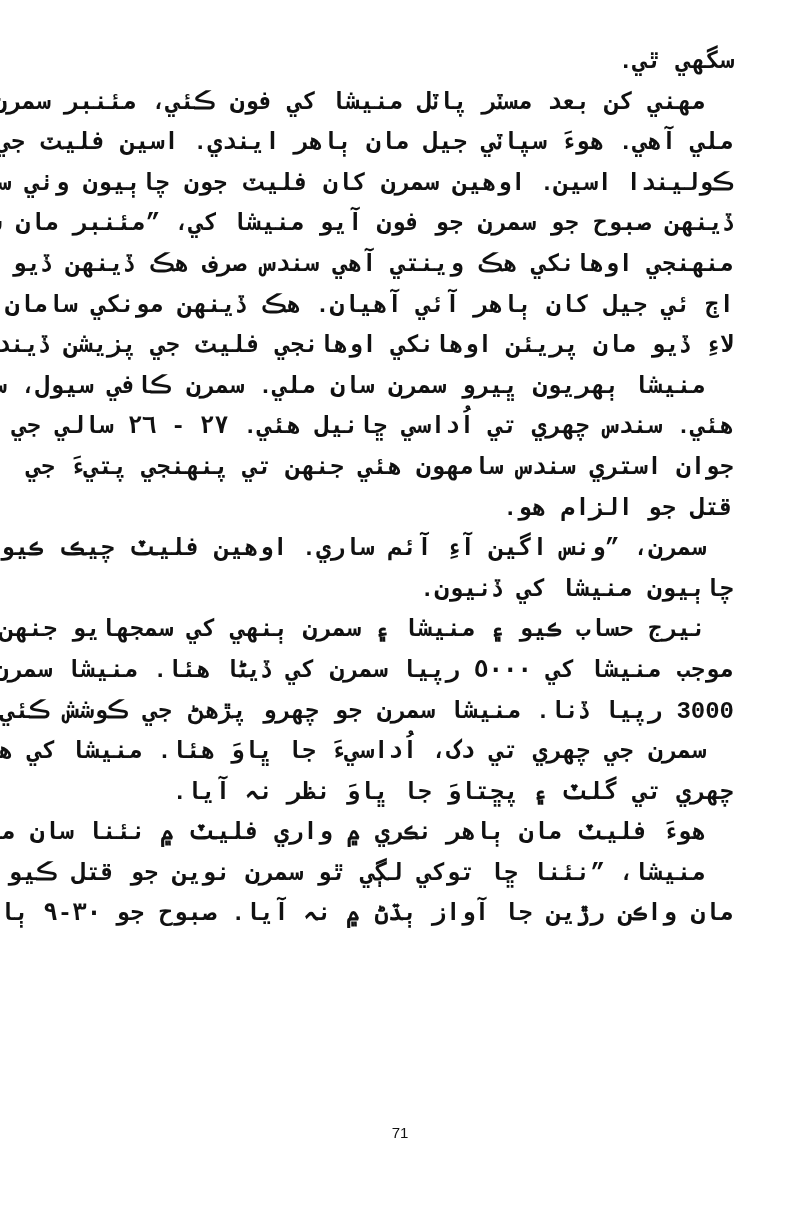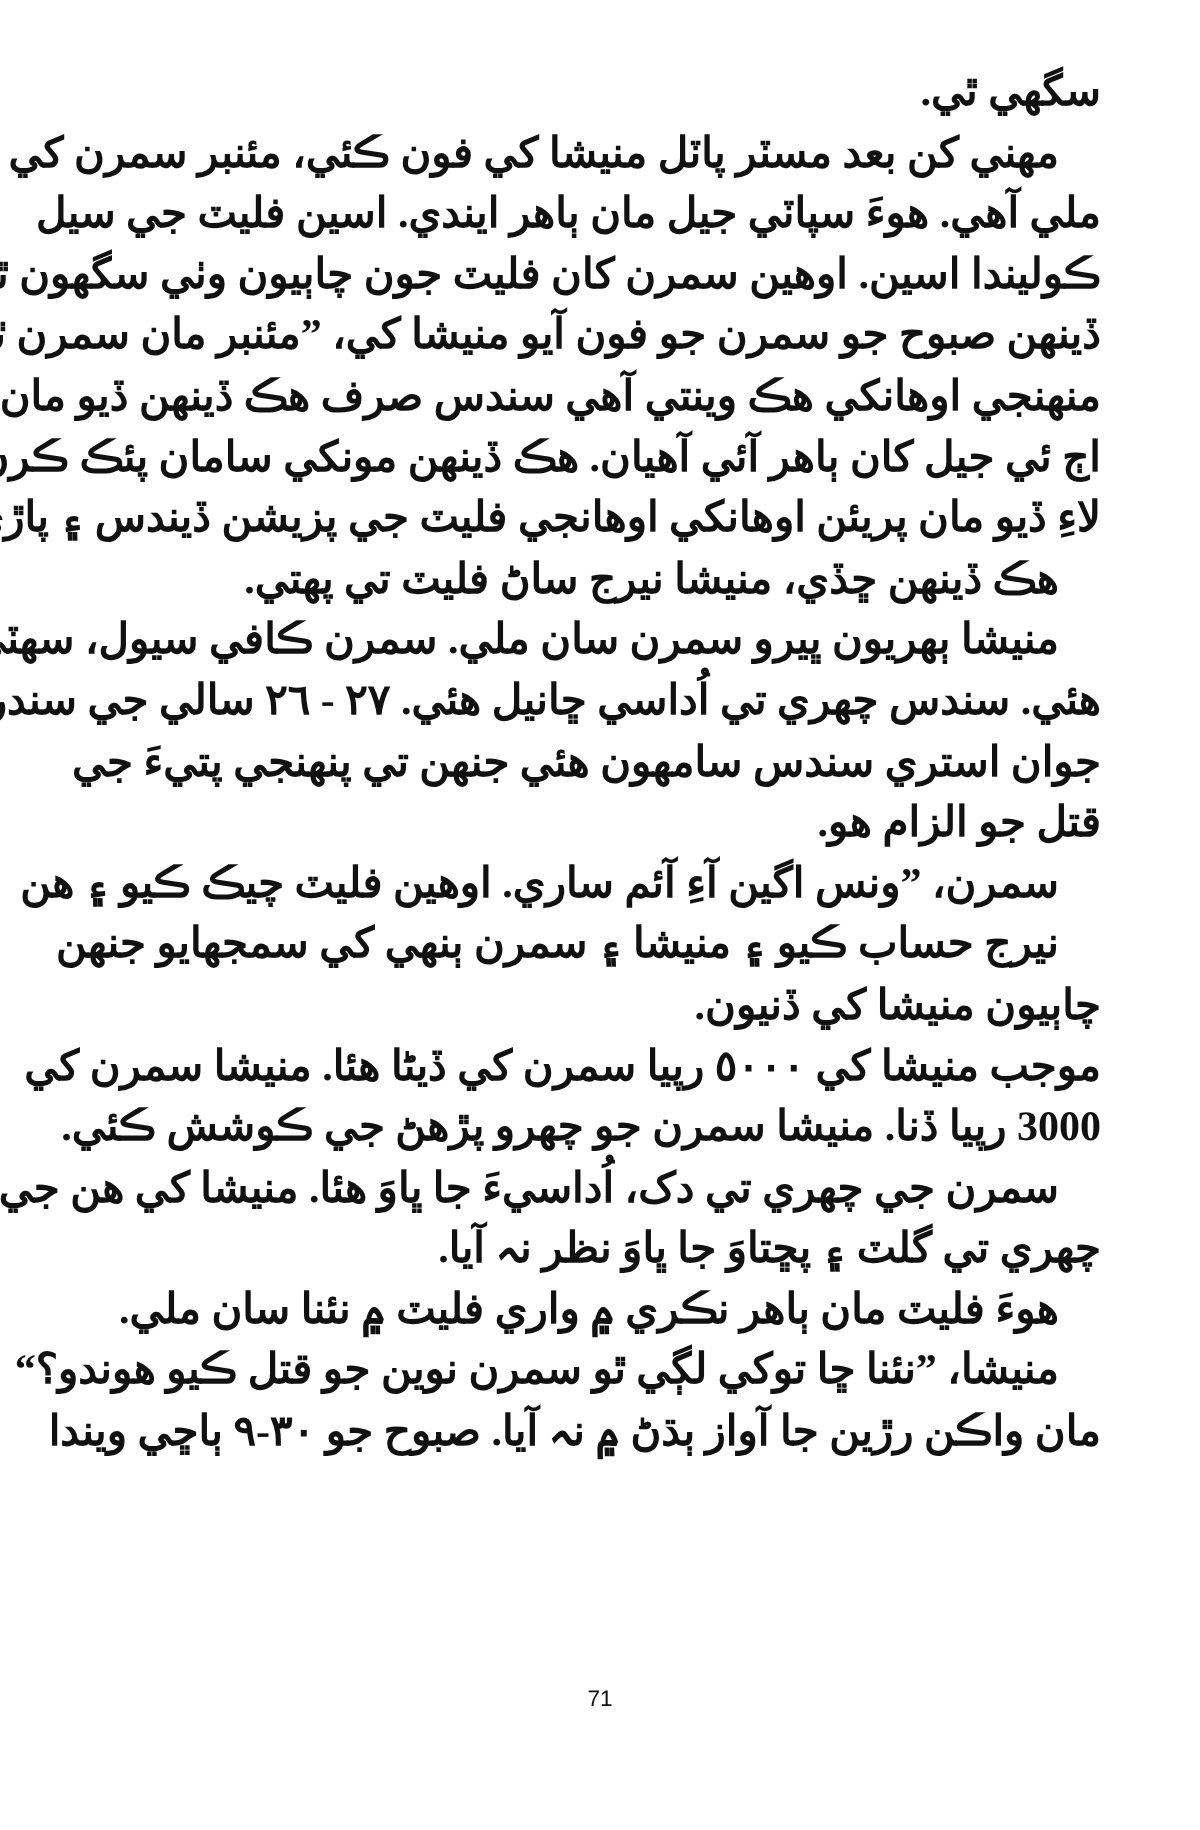--- a/index.html
+++ b/index.html
@@ -4,22 +4,22 @@
 <style>
   html, body { margin: 0; padding: 0; background: #ffffff; }
   body { width: 800px; height: 1220px; position: relative; overflow: hidden; }
   .page {
     position: absolute; left: 0; top: 0; width: 800px; height: 1220px;
     background: #ffffff;
   }
   .text-block {
     position: absolute; left: 84px; top: 42px; width: 650px;
     direction: rtl; text-align: justify;
-    font-family: Liberation Serif, serif;
-    font-weight: bold; font-size: 28px; color: #111111;
+    font-family: Liberation Mono, monospace;
+    font-weight: bold; font-size: 24px; color: #111111;
   }
   .line {
     height: 40.6px; line-height: 40.6px; white-space: nowrap;
     overflow: visible; text-align: justify; text-align-last: justify;
   }
   .line.last { text-align-last: right; }
   .line.indent { padding-right: 28px; }
   .page-number {
     position: absolute; left: 0; width: 800px; top: 1124px;
     text-align: center; font-family: "Liberation Sans", sans-serif;
@@ -32,28 +32,27 @@
 <div class="page">
   <div class="text-block" id="text-block">
     <div class="line last">سگهي ٿي.</div>
     <div class="line indent">مهني کن بعد مسٽر پاٽل منيشا کي فون ڪئي، مئنبر سمرن کي بيل</div>
     <div class="line">ملي آهي. هوءَ سپاٽي جيل مان ٻاهر ايندي. اسين فليٽ جي سيل</div>
     <div class="line">ڪوليندا اسين. اوهين سمرن کان فليٽ جون چاٻيون وٺي سگهون ٿا. ٻئي</div>
     <div class="line">ڏينهن صبوح جو سمرن جو فون آيو منيشا کي، ”مئنبر مان سمرن ٿي</div>
     <div class="line">منهنجي اوهانکي هڪ وينتي آهي سندس صرف هڪ ڏينهن ڏيو مان</div>
     <div class="line">اڄ ئي جيل کان ٻاهر آئي آهيان. هڪ ڏينهن مونکي سامان پئڪ ڪرڻ</div>
     <div class="line">لاءِ ڏيو مان پريئن اوهانکي اوهانجي فليٽ جي پزيشن ڏيندس ۽ پاڙي</div>
-    <div class="line last indent">هڪ ڏينهن ڇڏي، منيشا نيرج ساڻ فليٽ تي پهتي.</div>
     <div class="line indent">منيشا ٻهريون ڀيرو سمرن سان ملي. سمرن ڪافي سيول، سهٽي</div>
     <div class="line">هئي. سندس چهري تي اُداسي ڇانيل هئي. ٢٧ - ٢٦ سالي جي سندر</div>
     <div class="line">جوان استري سندس سامهون هئي جنهن تي پنهنجي پتيءَ جي</div>
     <div class="line last">قتل جو الزام هو.</div>
     <div class="line indent">سمرن، ”ونس اگين آءِ آئم ساري. اوهين فليٽ چيڪ ڪيو ۽ هن</div>
+    <div class="line last">چاٻيون منيشا کي ڏنيون.</div>
     <div class="line indent">نيرج حساب ڪيو ۽ منيشا ۽ سمرن ٻنهي کي سمجهايو جنهن</div>
-    <div class="line last">چاٻيون منيشا کي ڏنيون.</div>
     <div class="line">موجب منيشا کي ٥٠٠٠ رپيا سمرن کي ڏيڻا هئا. منيشا سمرن کي</div>
     <div class="line last">3000 رپيا ڏنا. منيشا سمرن جو چهرو پڙهڻ جي ڪوشش ڪئي.</div>
     <div class="line indent">سمرن جي چهري تي دک، اُداسيءَ جا ڀاوَ هئا. منيشا کي هن جي</div>
     <div class="line last">چهري تي گلٽ ۽ پڇتاوَ جا ڀاوَ نظر نہ آيا.</div>
     <div class="line last indent">هوءَ فليٽ مان ٻاهر نڪري ۾ واري فليٽ ۾ نئنا سان ملي.</div>
     <div class="line indent">منيشا، ”نئنا ڇا توکي لڳي ٿو سمرن نوين جو قتل ڪيو هوندو؟“</div>
     <div class="line">مان واڪن رڙين جا آواز ٻڌڻ ۾ نہ آيا. صبوح جو ٣٠-٩ ٻاڇي ويندا</div>
   </div>
   <div class="page-number">71</div>
 </div>

